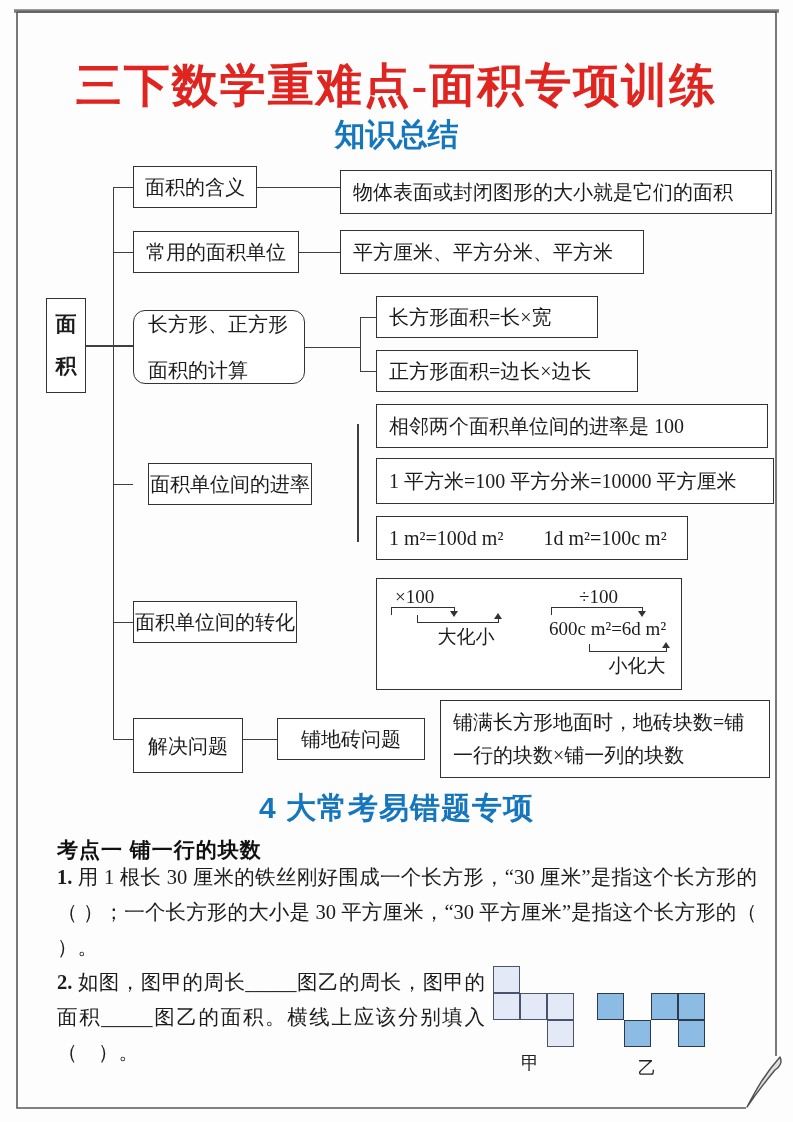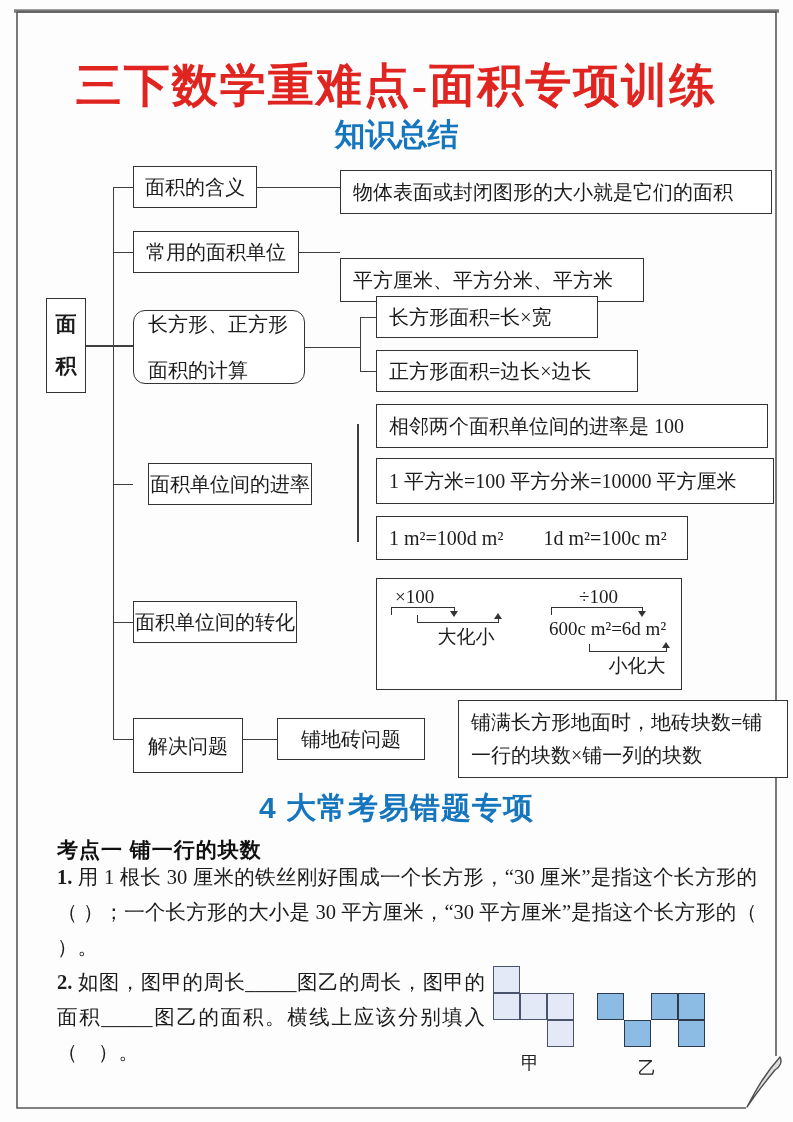--- a/index.html
+++ b/index.html
@@ -103,21 +103,21 @@
   <div class="mbox center" style="left:133px;top:231px;width:166px;height:42px;">常用的面积单位</div>
   <div class="mbox two-line" style="left:133px;top:310px;width:172px;height:74px;">
     <span>长方形、正方形</span>
     <span>面积的计算</span>
   </div>
   <div class="mbox center" style="left:148px;top:463px;width:164px;height:42px;">面积单位间的进率</div>
   <div class="mbox center" style="left:133px;top:601px;width:164px;height:42px;">面积单位间的转化</div>
   <div class="mbox center" style="left:133px;top:718px;width:110px;height:55px;">解决问题</div>
 
   <div class="mbox pad" style="left:340px;top:170px;width:432px;height:44px;">物体表面或封闭图形的大小就是它们的面积</div>
-  <div class="mbox pad" style="left:340px;top:230px;width:304px;height:44px;margin-top:28px;">平方厘米、平方分米、平方米</div>
+  <div class="mbox pad" style="left:340px;top:230px;width:304px;height:44px;">平方厘米、平方分米、平方米</div>
   <div class="mbox pad" style="left:376px;top:296px;width:222px;height:42px;">长方形面积=长×宽</div>
   <div class="mbox pad" style="left:376px;top:350px;width:262px;height:42px;">正方形面积=边长×边长</div>
   <div class="mbox pad" style="left:376px;top:404px;width:392px;height:44px;">相邻两个面积单位间的进率是 100</div>
   <div class="mbox pad" style="left:376px;top:458px;width:398px;height:46px;">1 平方米=100 平方分米=10000 平方厘米</div>
   <div class="mbox pad" style="left:376px;top:516px;width:312px;height:44px;">1 m²=100d m²　　1d m²=100c m²</div>
 
   <div class="mbox" style="left:376px;top:578px;width:306px;height:112px;align-items:flex-start;">
     <div class="conv">
       <div class="conv-col" style="width:128px;">
         <span class="op">×100</span>
@@ -129,21 +129,21 @@
         <span class="op" style="margin-left:30px;">÷100</span>
         <div class="bkt bkt-top" style="width:92px;margin-left:2px;"></div>
         <span class="expr">600c m²=6d m²</span>
         <div class="bkt bkt-bot" style="width:78px;margin-left:40px;"></div>
         <span class="note" style="margin-left:38px;">小化大</span>
       </div>
     </div>
   </div>
 
   <div class="mbox center" style="left:277px;top:718px;width:148px;height:42px;">铺地砖问题</div>
-  <div class="mbox pad" style="left:440px;top:700px;width:330px;height:78px;line-height:1.65;margin-left:18px;">铺满长方形地面时，地砖块数=铺一行的块数×铺一列的块数</div>
+  <div class="mbox pad" style="left:440px;top:700px;width:330px;height:78px;line-height:1.65;">铺满长方形地面时，地砖块数=铺一行的块数×铺一列的块数</div>
 </div>
 
 <div class="abs section-heading">4 大常考易错题专项</div>
 <div class="abs topic">考点一 铺一行的块数</div>
 
 <div class="abs question" style="left:57px;top:860px;width:700px;"><span class="qnum">1.</span><span> 用 1 根长 30 厘米的铁丝刚好围成一个长方形，“30 厘米”是指这个长方形的（ ）；一个长方形的大小是 30 平方厘米，“30 平方厘米”是指这个长方形的（ ）。</span></div>
 
 <div class="abs question" style="left:57px;top:965px;width:428px;"><span class="qnum">2.</span><span> 如图，图甲的周长_____图乙的周长，图甲的面积_____图乙的面积。横线上应该分别填入（　）。</span></div>
 
 <div class="figure" style="left:493px;top:966px;width:82px;height:82px;">

